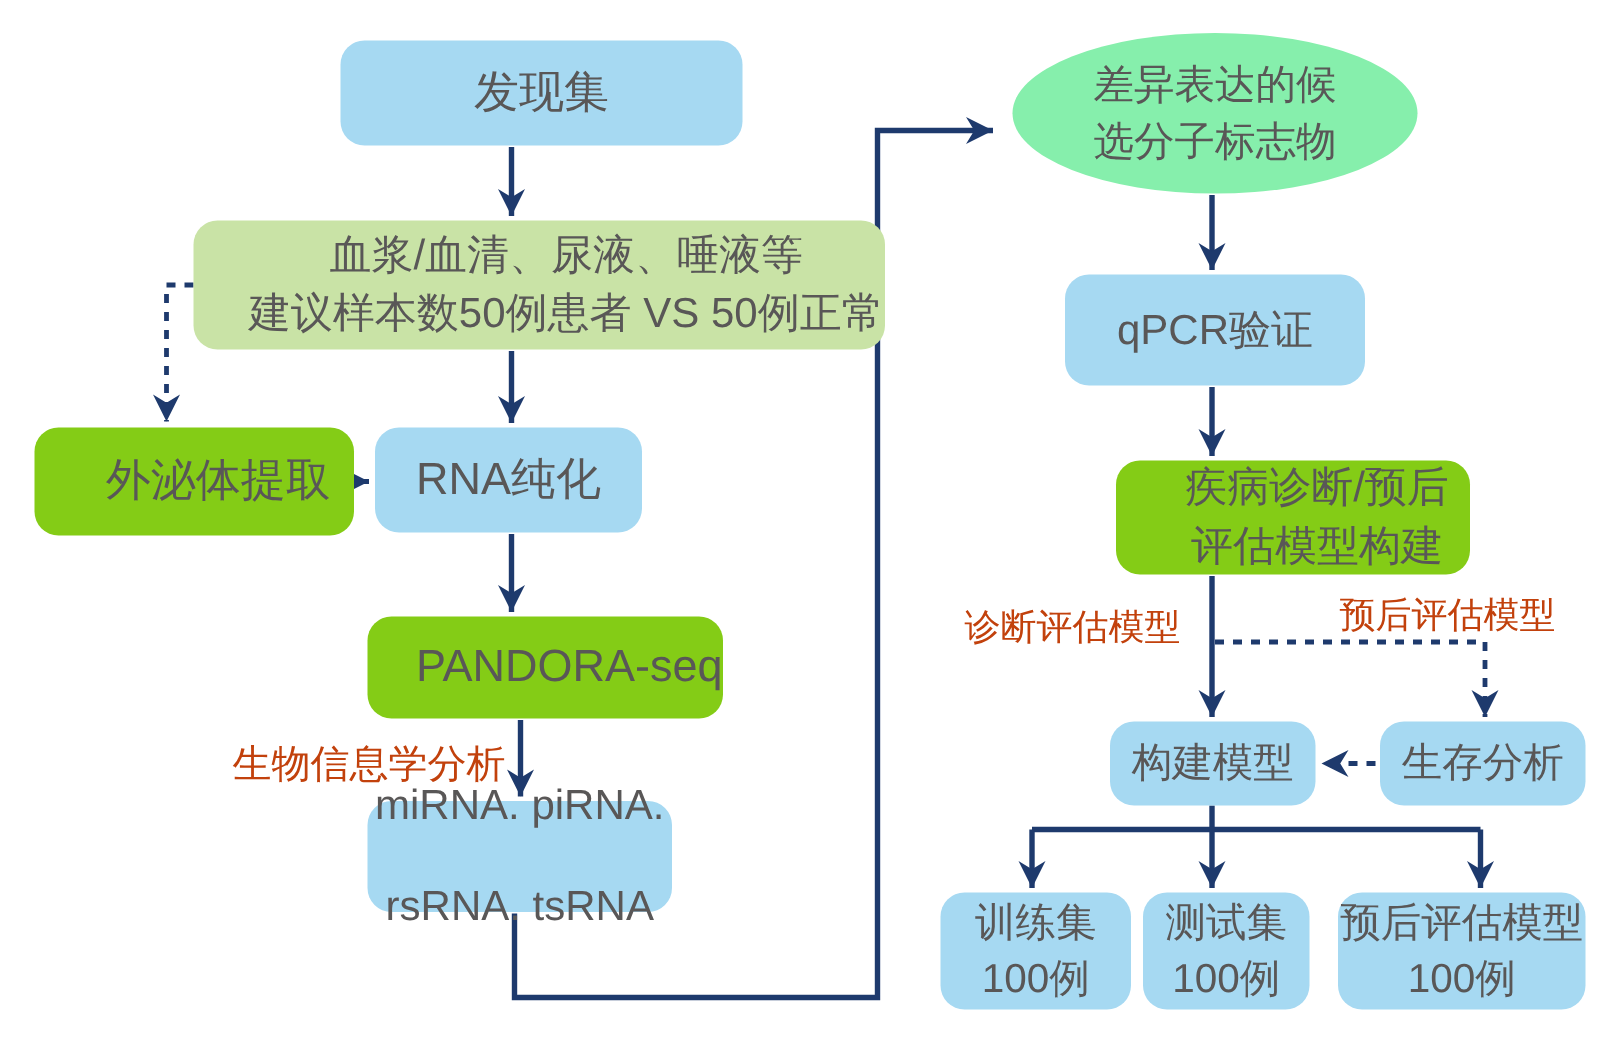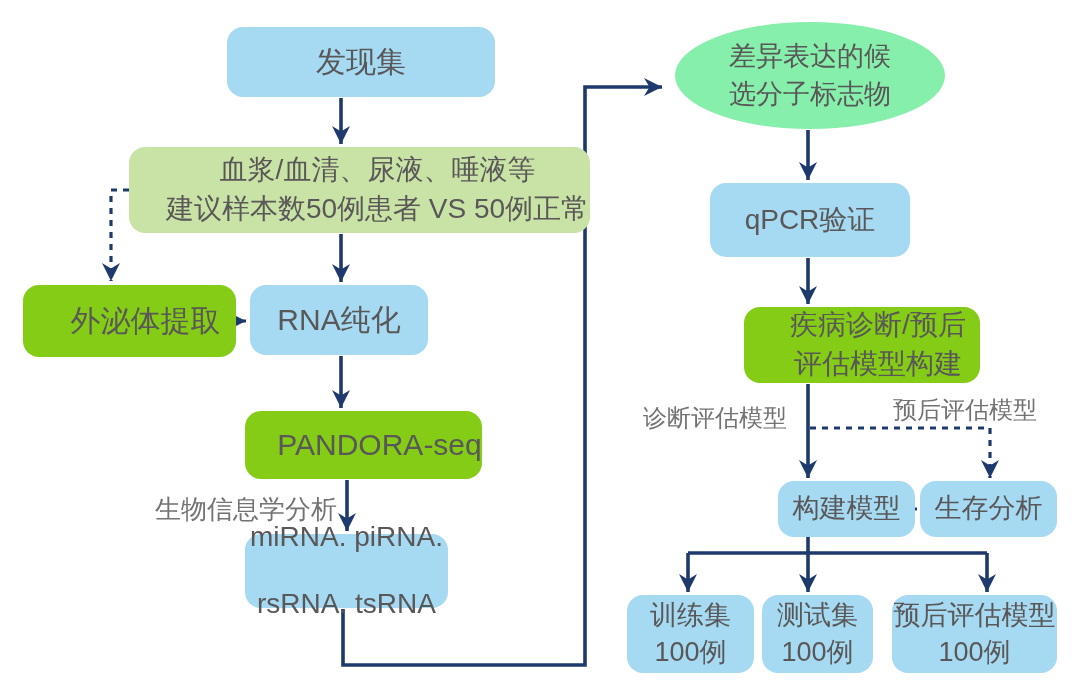--- a/index.html
+++ b/index.html
@@ -16,38 +16,38 @@
     display:flex;flex-direction:column;align-items:center;justify-content:center;
     text-align:center;color:#595757;
     border-radius:16px;
     line-height:1.38;
   }
   .blue{background:#a6d9f2;}
   .orange{background:#84cc16;padding-left:32px;}
   .green{background:#c9e3a6;}
   .ellipse{background:#86efac;border-radius:50%;}
   .lbl{
-    position:absolute;z-index:1;color:#737373;white-space:nowrap;
+    position:absolute;z-index:1;color:#c2410c;white-space:nowrap;
   }
   .fs30{font-size:30px;}
   .fs28{font-size:28px;}
   .fs27{font-size:27px;}
   .fs26{font-size:26px;}
   .fs24{font-size:24px;}
   
   #n-discovery   {left:227px;top:27px; width:268px;height:70px;}
   #n-sample      {left:129px;top:147px;width:425px;height:86px;padding-left:36px;}
   #n-exosome     {left:23px; top:285px;width:181px;height:72px;}
   #n-rna         {left:250px;top:285px;width:178px;height:70px;}
   #n-pandora     {left:245px;top:411px;width:205px;height:68px;}
   #n-mirna       {left:245px;top:534px;width:203px;height:74px;gap:28px;}
   #n-markers     {left:675px;top:22px; width:270px;height:107px;}
   #n-qpcr        {left:710px;top:183px;width:200px;height:74px;text-align:right;}
   #n-disease     {left:708px;top:307px;width:204px;height:76px;margin-left:36px;}
-  #n-build       {left:740px;top:481px;width:137px;height:56px;margin-left:38px;}
+  #n-build       {left:740px;top:481px;width:137px;height:56px;}
   #n-survival    {left:920px;top:481px;width:137px;height:56px;}
   #n-training    {left:627px;top:595px;width:127px;height:78px;}
   #n-test        {left:762px;top:595px;width:111px;height:78px;}
   #n-validation  {left:892px;top:595px;width:165px;height:78px;}
   #lbl-bioinfo   {left:155px;top:492px;}
   #lbl-diagnosis {left:643px;top:402px;}
   #lbl-prognosis {left:893px;top:394px;}
 </style>
 </head>
 <body>

